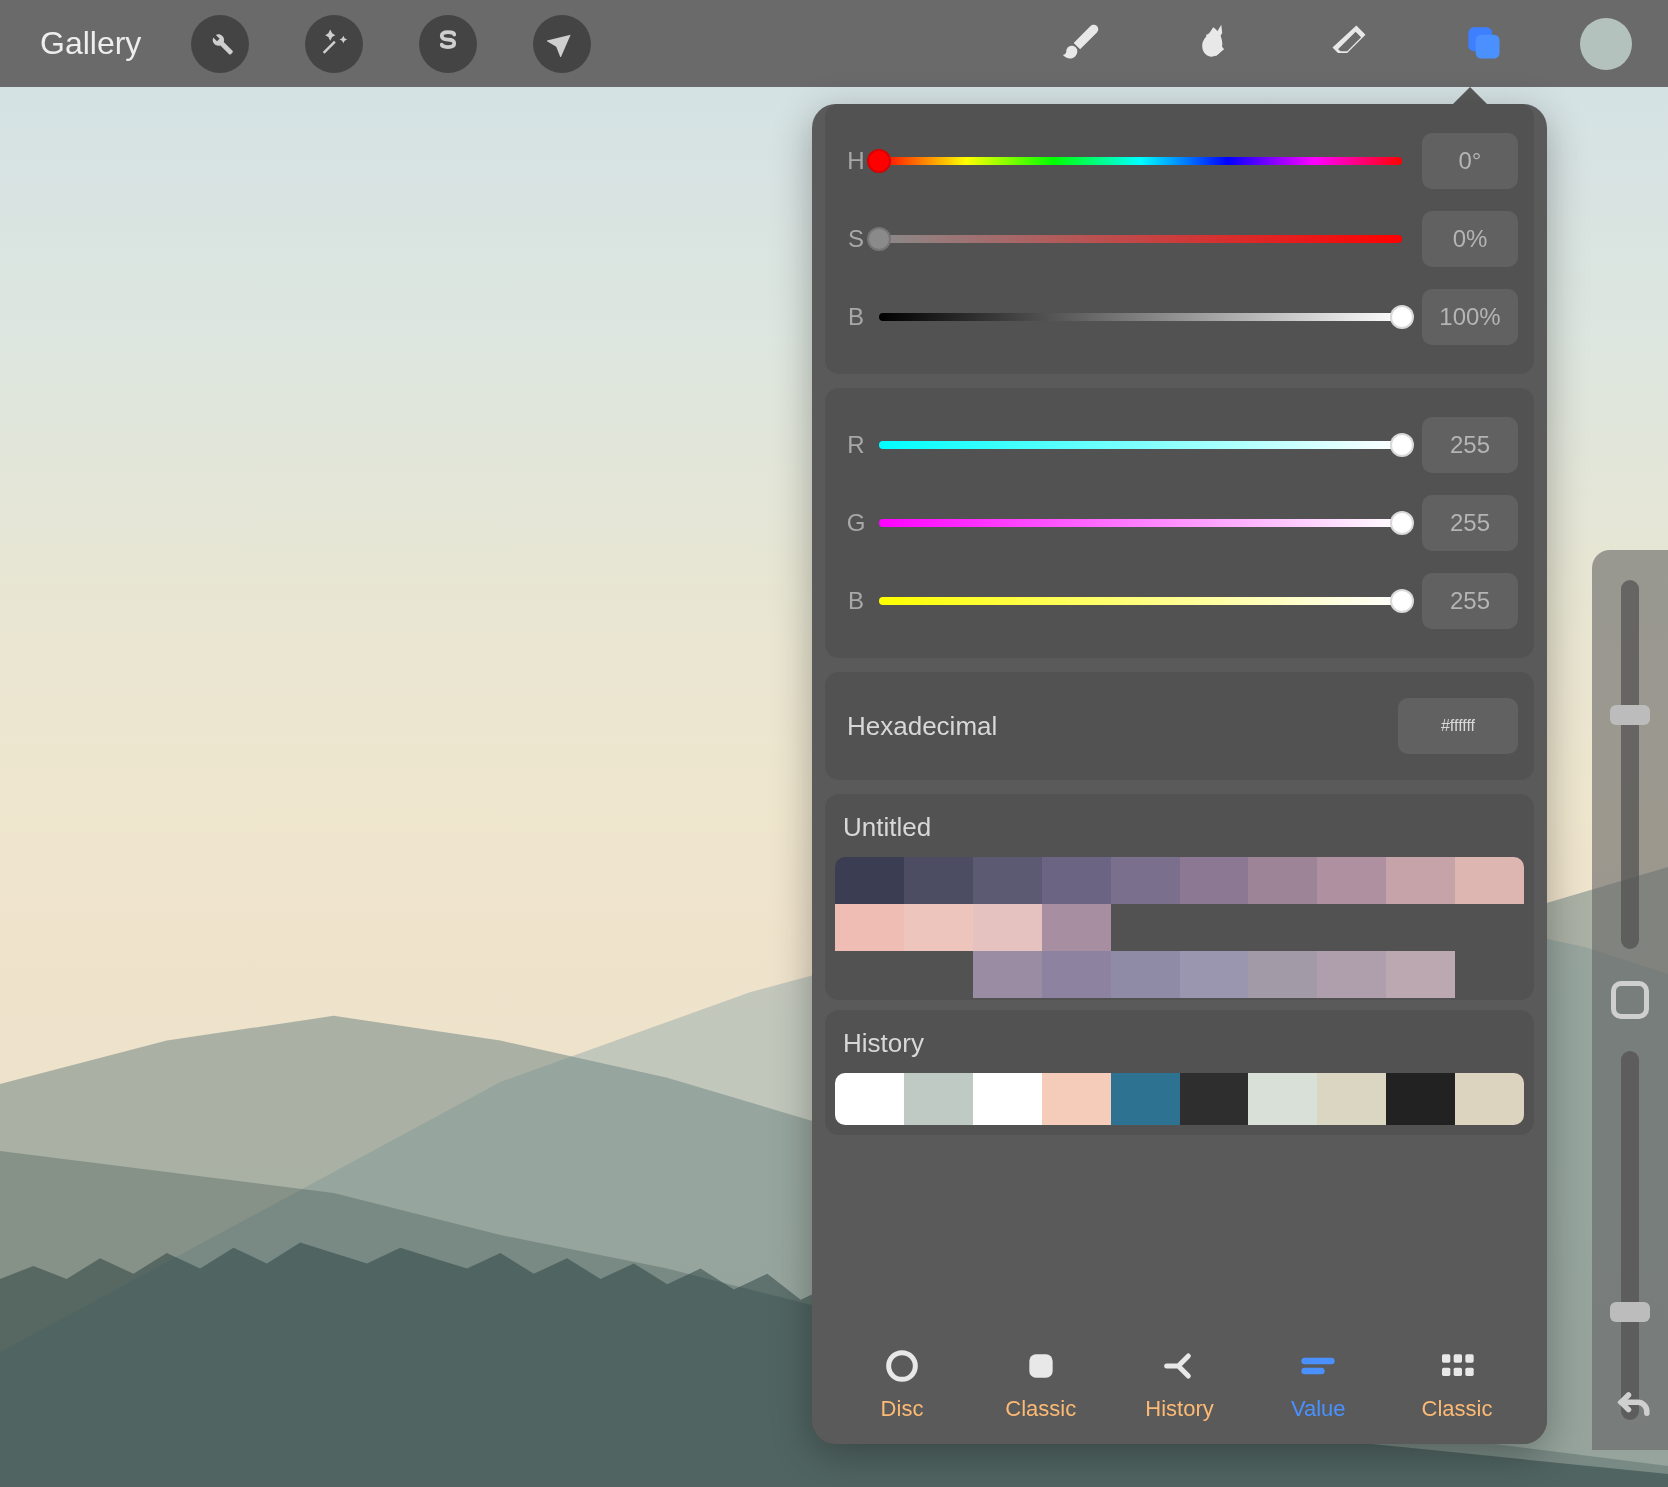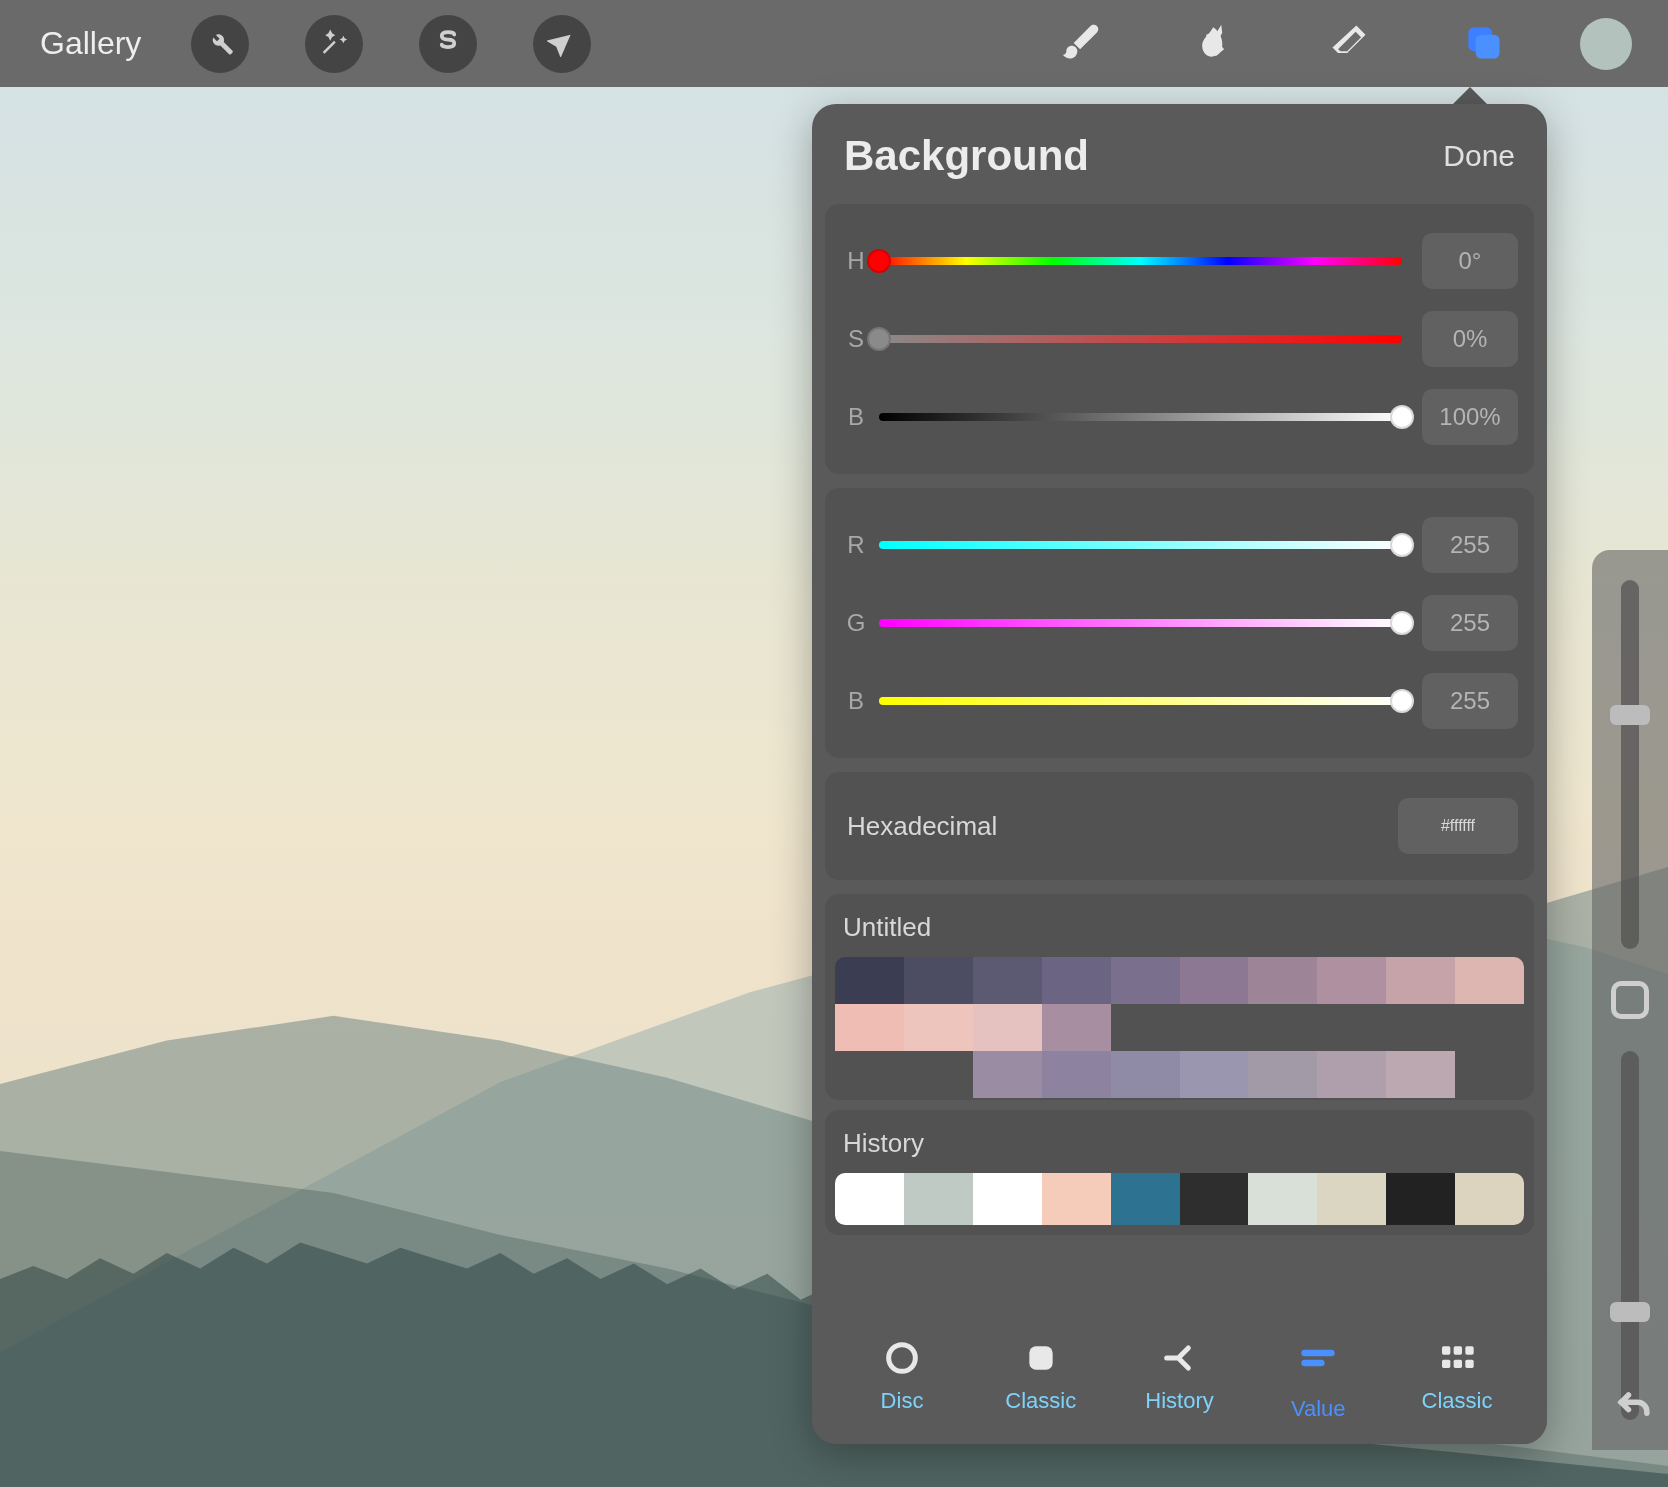--- a/index.html
+++ b/index.html
@@ -314,22 +314,22 @@
       width: 120px;
     }
     .ptab-icon {
       width: 44px;
       height: 44px;
       display: flex;
       align-items: center;
       justify-content: center;
     }
     .ptab-icon svg { width: 40px; height: 40px; }
-    .ptab-label { font-size: 22px; color: #7dd3fc; }
-    .ptab.active .ptab-label { color: #4a91ff; margin-top: 8px; }
+    .ptab-label { font-size: 22px; color: #fdba74; }
+    .ptab.active .ptab-label { color: #4a91ff; }
   </style>
 </head>
 <body>
 
 <div class="canvas-bg">
   <div class="mountain mtn-back"></div>
   <div class="mountain mtn-mid"></div>
   <div class="mountain mtn-front"></div>
   <div class="mountain treeline"></div>
 </div>
@@ -394,24 +394,20 @@
           <rect x="8" y="8" width="13" height="13" rx="3" fill="#4a91ff"></rect>
         </svg>
     </span>
   </div>
   <div class="color-swatch"></div>
 </div>
 
 <div class="panel-pointer"></div>
 
 <div class="panel">
-  <div class="panel-header">
-    <div class="panel-title">Background</div>
-    <div class="panel-done">Done</div>
-  </div>
 
   <div class="panel-body">
 
     <div class="slider-block">
       <div class="slider-row">
         <div class="slider-label">H</div>
         <div class="slider-track hue">
           <div class="slider-thumb" style="left: 0%; background: rgb(255, 0, 0);"></div>
         </div>
         <div class="value-box">0°</div>

